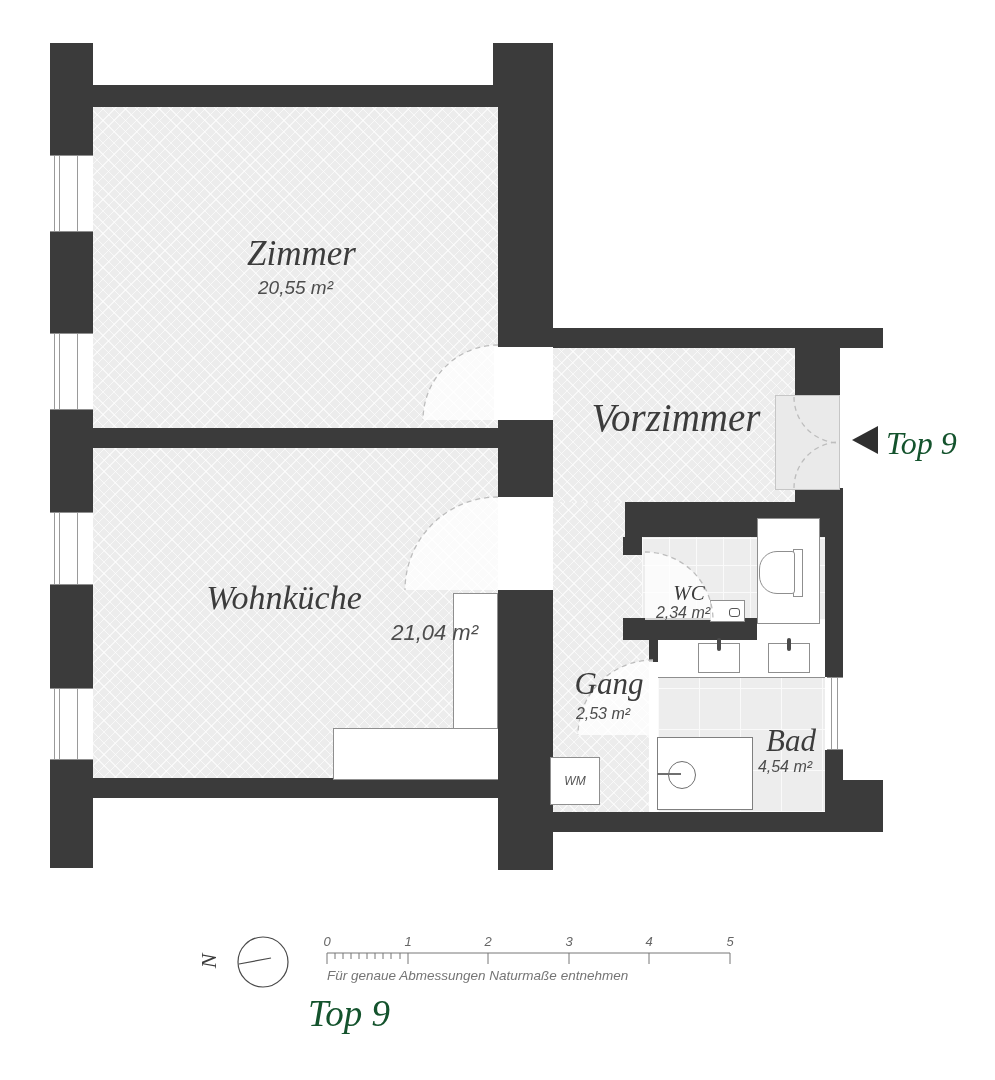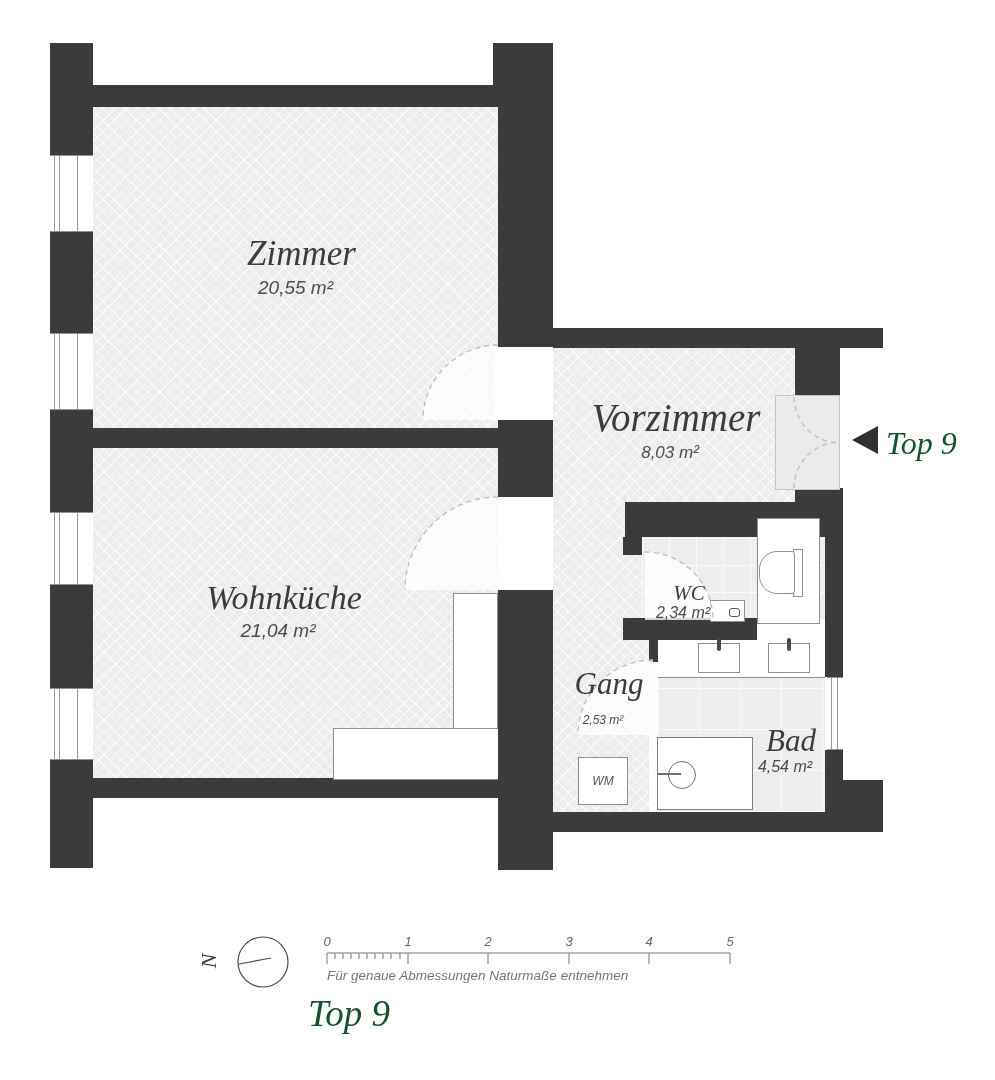--- a/index.html
+++ b/index.html
@@ -100,21 +100,21 @@
   <div class="fx" style="left:658px;top:640px;width:167px;height:38px;border:none;border-bottom:1px solid #8f8f8f;"></div>
   <div class="fx" style="left:698px;top:643px;width:42px;height:30px;">
     <span class="faucet"></span>
   </div>
   <div class="fx" style="left:768px;top:643px;width:42px;height:30px;">
     <span class="faucet"></span>
   </div>
   <div class="fx" style="left:657px;top:737px;width:96px;height:73px;border-color:#7f7f7f;"></div>
   <div class="drain" style="left:668px;top:761px;width:26px;height:26px;"></div>
   <div class="drain-line" style="left:657px;top:773px;width:24px;height:2px;"></div>
-  <div class="fx" style="left:578px;top:757px;width:50px;height:48px;">
+  <div class="fx" style="left:550px;top:757px;width:50px;height:48px;">
     <div class="wm-label">WM</div>
   </div>
 
   <svg class="overlay" width="995" height="1080" viewBox="0 0 995 1080">
 
     <g fill="rgba(255,255,255,0.78)" stroke="none">
       <path d="M498,345 A75,75 0 0 0 423,420 L498,420 Z"></path>
       <path d="M498,497 A93,93 0 0 0 405,590 L498,590 Z"></path>
       <path d="M645,552 A68,68 0 0 1 713,620 L645,620 Z"></path>
       <path d="M653,660 A75,75 0 0 0 578,735 L653,735 Z"></path>
@@ -164,33 +164,32 @@
     </g>
     <text class="scale-cap" x="327" y="980">Für genaue Abmessungen Naturmaße entnehmen</text>
   </svg>
 
   <div class="room-label" style="left:93px;top:236px;width:405px;">
     <div class="room-name" style="font-size:35px;">Zimmer</div>
     <div class="room-area" style="font-size:19px;">20,55 m²</div>
   </div>
   <div class="room-label" style="left:78px;top:580px;width:400px;">
     <div class="room-name" style="font-size:34px;">Wohnküche</div>
-    <div class="room-area" style="font-size:19px;">21,04 m²</div>
+    <div class="room-area" style="font-size:22px;text-align:right;">21,04 m²</div>
   </div>
   <div class="room-label" style="left:550px;top:398px;width:240px;">
     <div class="room-name" style="font-size:39px;">Vorzimmer</div>
-    <div class="room-area" style="font-size:17px;">8,03 m²</div>
   </div>
   <div class="room-label" style="left:623px;top:546px;width:120px;">
     <div class="room-name" style="font-size:21px;margin-top:36px;">WC</div>
     <div class="room-area" style="font-size:16px;margin-top:0;">2,34 m²</div>
   </div>
   <div class="room-label" style="left:548px;top:668px;width:110px;">
     <div class="room-name" style="font-size:31px;">Gang</div>
-    <div class="room-area" style="font-size:12px;margin-top:12px;">2,53 m²</div>
+    <div class="room-area" style="font-size:16px;margin-top:4px;">2,53 m²</div>
   </div>
   <div class="room-label" style="left:720px;top:690px;width:130px;">
     <div class="room-name" style="font-size:31px;margin-top:35px;">Bad</div>
     <div class="room-area" style="font-size:16px;margin-top:0;">4,54 m²</div>
   </div>
 
   <div class="marker-text" style="left:886px;top:425px;font-size:32px;">Top 9</div>
   <div class="compass-n" style="left:202px;top:948px;">N</div>
   <div class="marker-text" style="left:308px;top:992px;font-size:37px;">Top 9</div>
 

